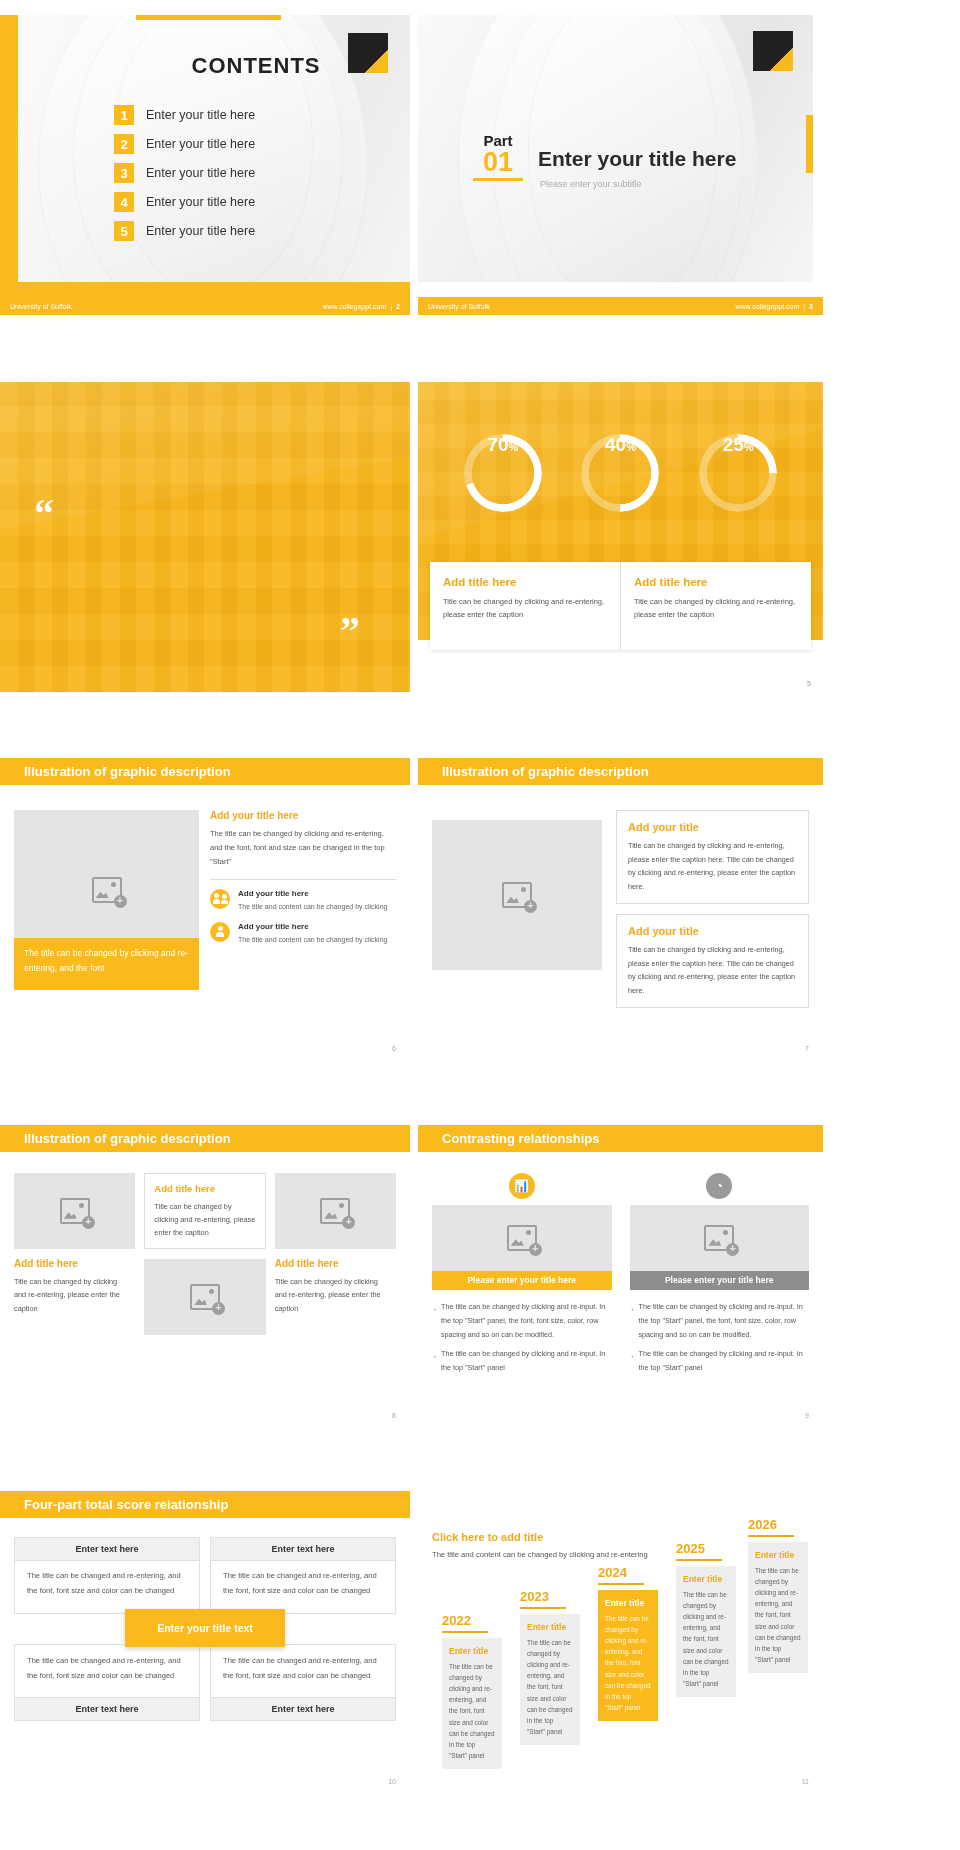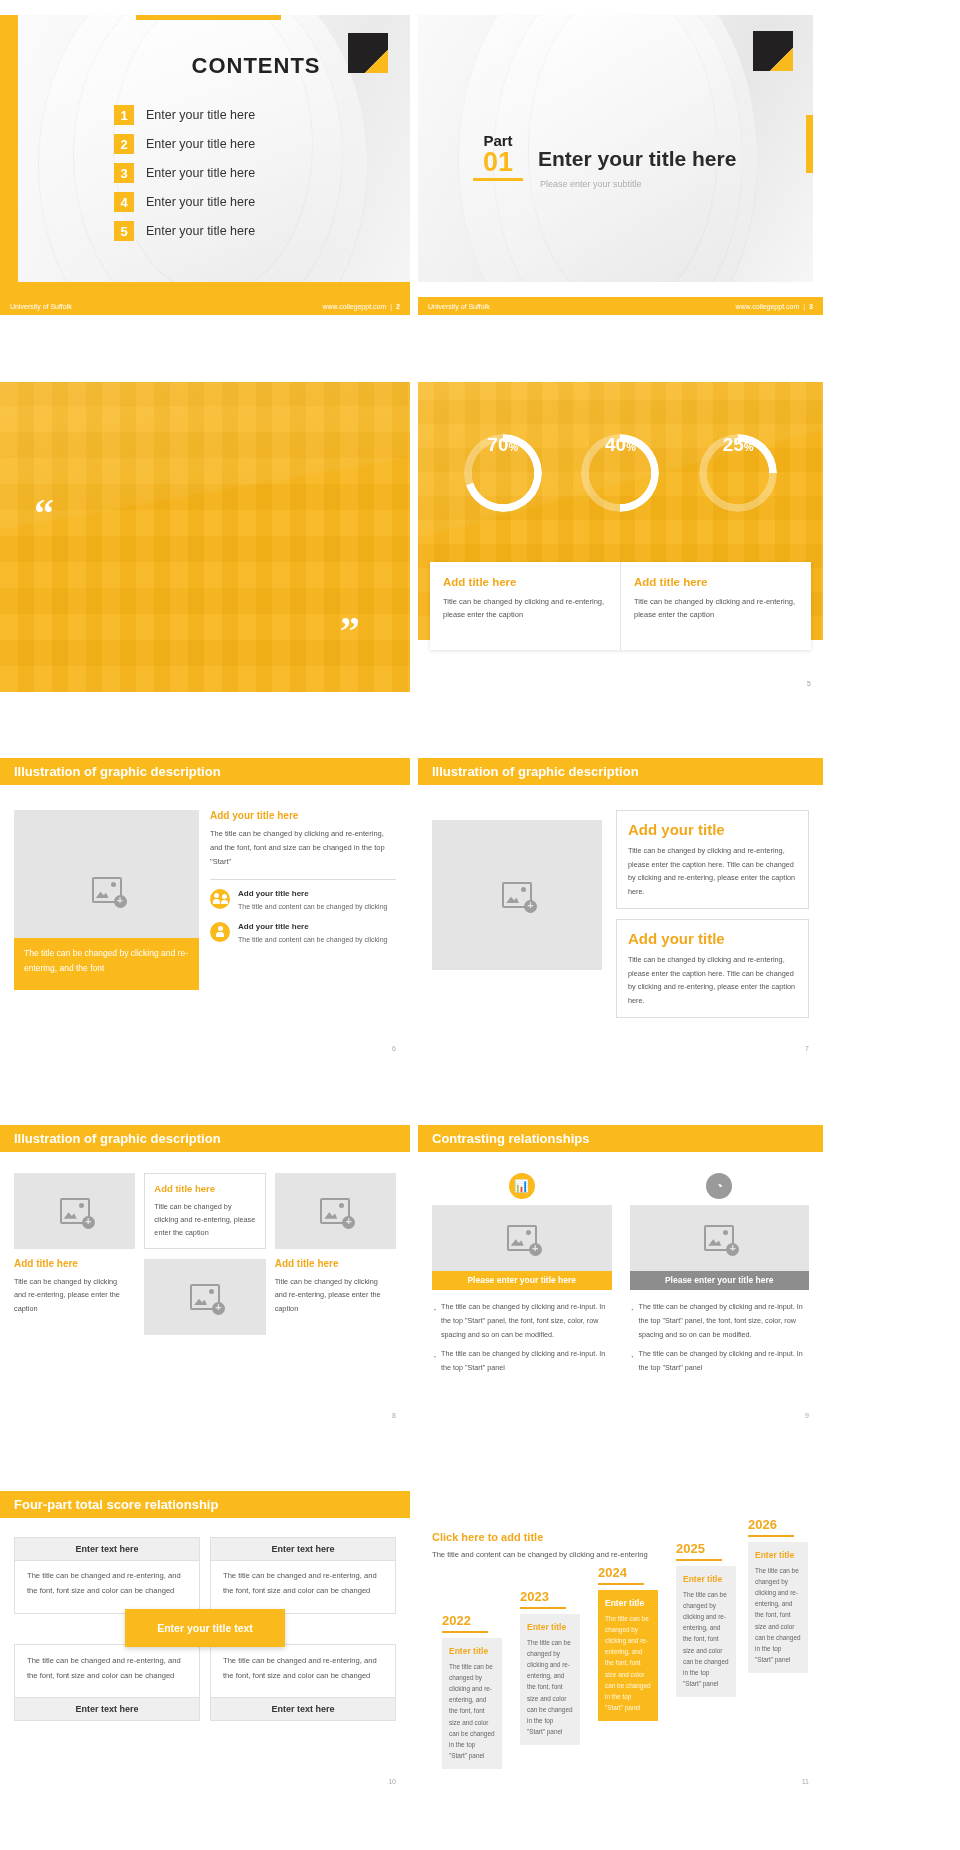--- a/index.html
+++ b/index.html
@@ -156,21 +156,21 @@
   }
   .sl5 .panel .col { flex:1; padding:14px 13px; }
   .sl5 .panel .col + .col { border-left:1px solid #e2e2e2; }
   .sl5 .panel h4 { color:#f2a81b; font-size:11.5px; font-weight:bold; margin-bottom:7px; }
   .sl5 .panel p { font-size:7.5px; color:#555; line-height:1.75; }
   .sl5 .pageno { position:absolute; right:12px; bottom:5px; font-size:7px; color:#9b9b9b; }
 
   
   .titlebar {
     position:absolute; left:0; right:0; top:0; height:27px; background:#fbba1b;
-    display:flex; align-items:center; padding-left:14px;
+    display:flex; align-items:center; padding-left:24px;
   }
   .titlebar span { color:#fff; font-size:13px; font-weight:bold; }
   .pageno { position:absolute; right:14px; bottom:6px; font-size:7px; color:#a8a8a8; }
 
   
   .imgph { background:#e4e4e4; display:flex; align-items:center; justify-content:center; }
   .imgico { width:30px; height:26px; position:relative; }
   .imgico .fr2 { position:absolute; inset:0; border:2.5px solid #9e9e9e; border-radius:2px; }
   .imgico .mt { position:absolute; left:4px; bottom:5px; width:13px; height:9px; background:#9e9e9e;
      clip-path:polygon(0 100%, 38% 28%, 62% 68%, 82% 40%, 100% 100%); }
@@ -203,21 +203,21 @@
   .pplico i { position:absolute; background:#fff; border-radius:50% 50% 40% 40%; }
   .pplico .h1i { width:5px;height:5px;border-radius:50%; left:0; top:0; }
   .pplico .b1i { width:7px;height:5px; left:-1px; bottom:0; border-radius:3px 3px 0 0; }
   .pplico .h2i { width:5px;height:5px;border-radius:50%; right:0; top:1px; }
   .pplico .b2i { width:7px;height:4px; right:-1px; bottom:0; border-radius:3px 3px 0 0; }
 
   
   .sl7 .lbox { position:absolute; left:14px; top:62px; width:170px; height:150px; }
   .sl7 .rcol { position:absolute; left:198px; top:52px; right:14px; }
   .sl7 .rbox { border:1px solid #dddddd; padding:10px 11px; margin-bottom:10px; background:#fff; }
-  .sl7 .rbox h4 { color:#f2a81b; font-size:15px; font-weight:bold; margin-bottom:6px; }
+  .sl7 .rbox h4 { color:#f2a81b; font-size:11px; font-weight:bold; margin-bottom:6px; }
   .sl7 .rbox p { font-size:7.3px; color:#555; line-height:1.85; }
 
   
   .sl8 .grid8 { position:absolute; left:14px; right:14px; top:48px; display:flex; gap:9px; }
   .sl8 .c { flex:1; }
   .sl8 .ph { height:76px; }
   .sl8 .txt { padding:9px 8px 0 0; }
   .sl8 .txt h4 { color:#f2a81b; font-size:10px; font-weight:bold; margin-bottom:6px; }
   .sl8 .txt p { font-size:7.3px; color:#555; line-height:1.85; }
   .sl8 .mid-note { border:1px solid #ddd; padding:9px 9px; }

